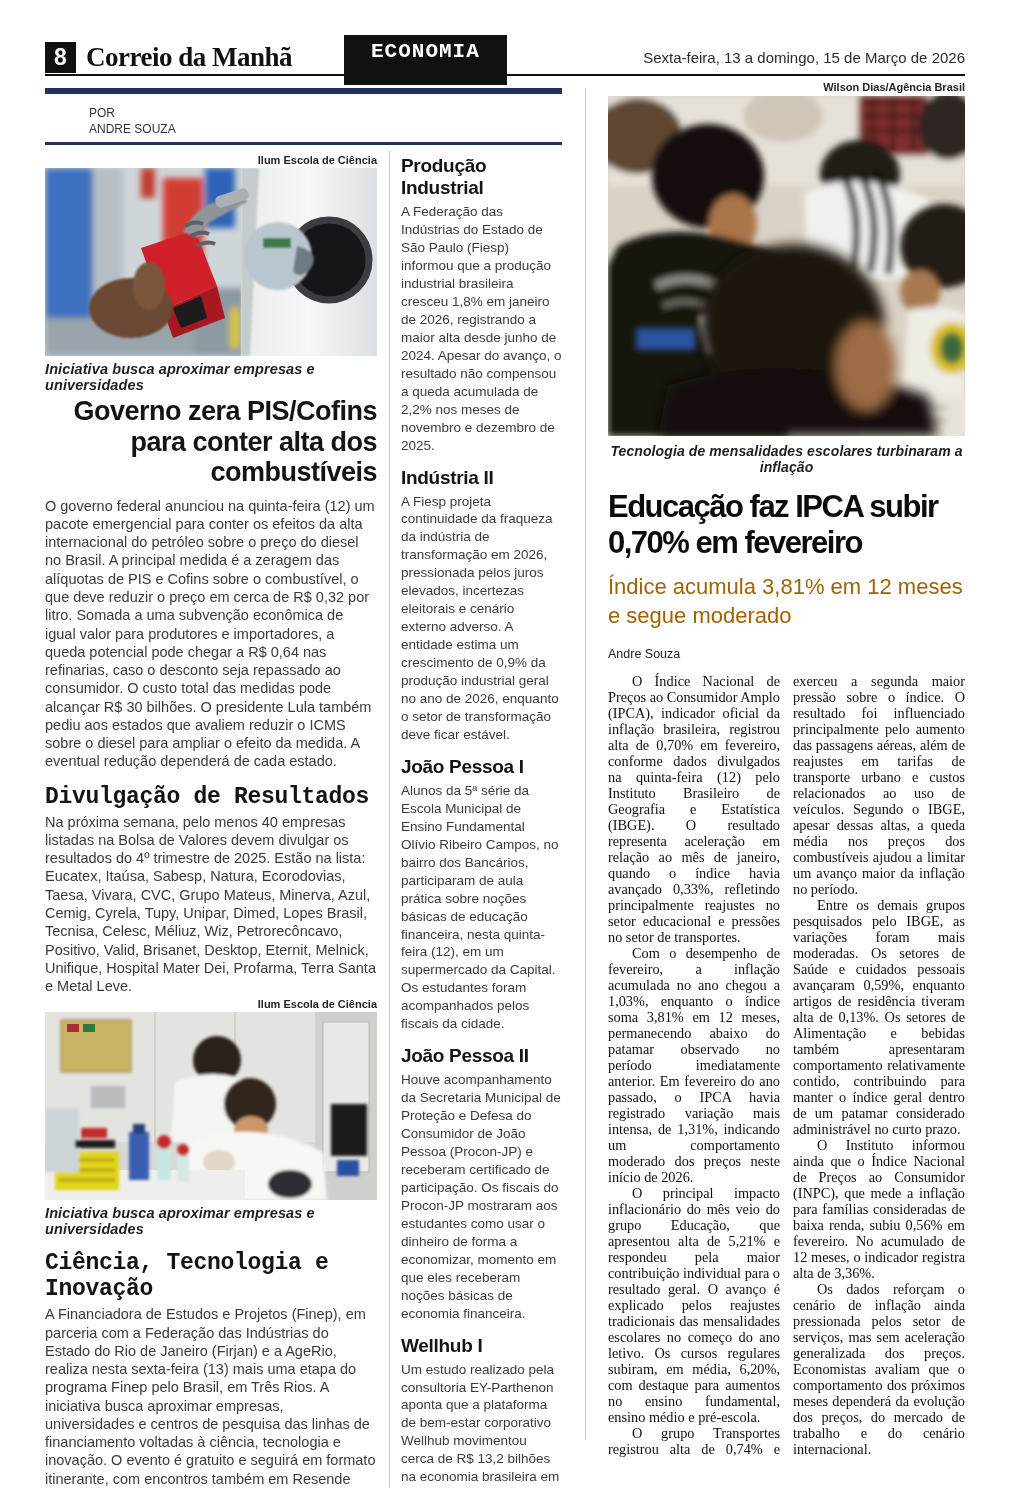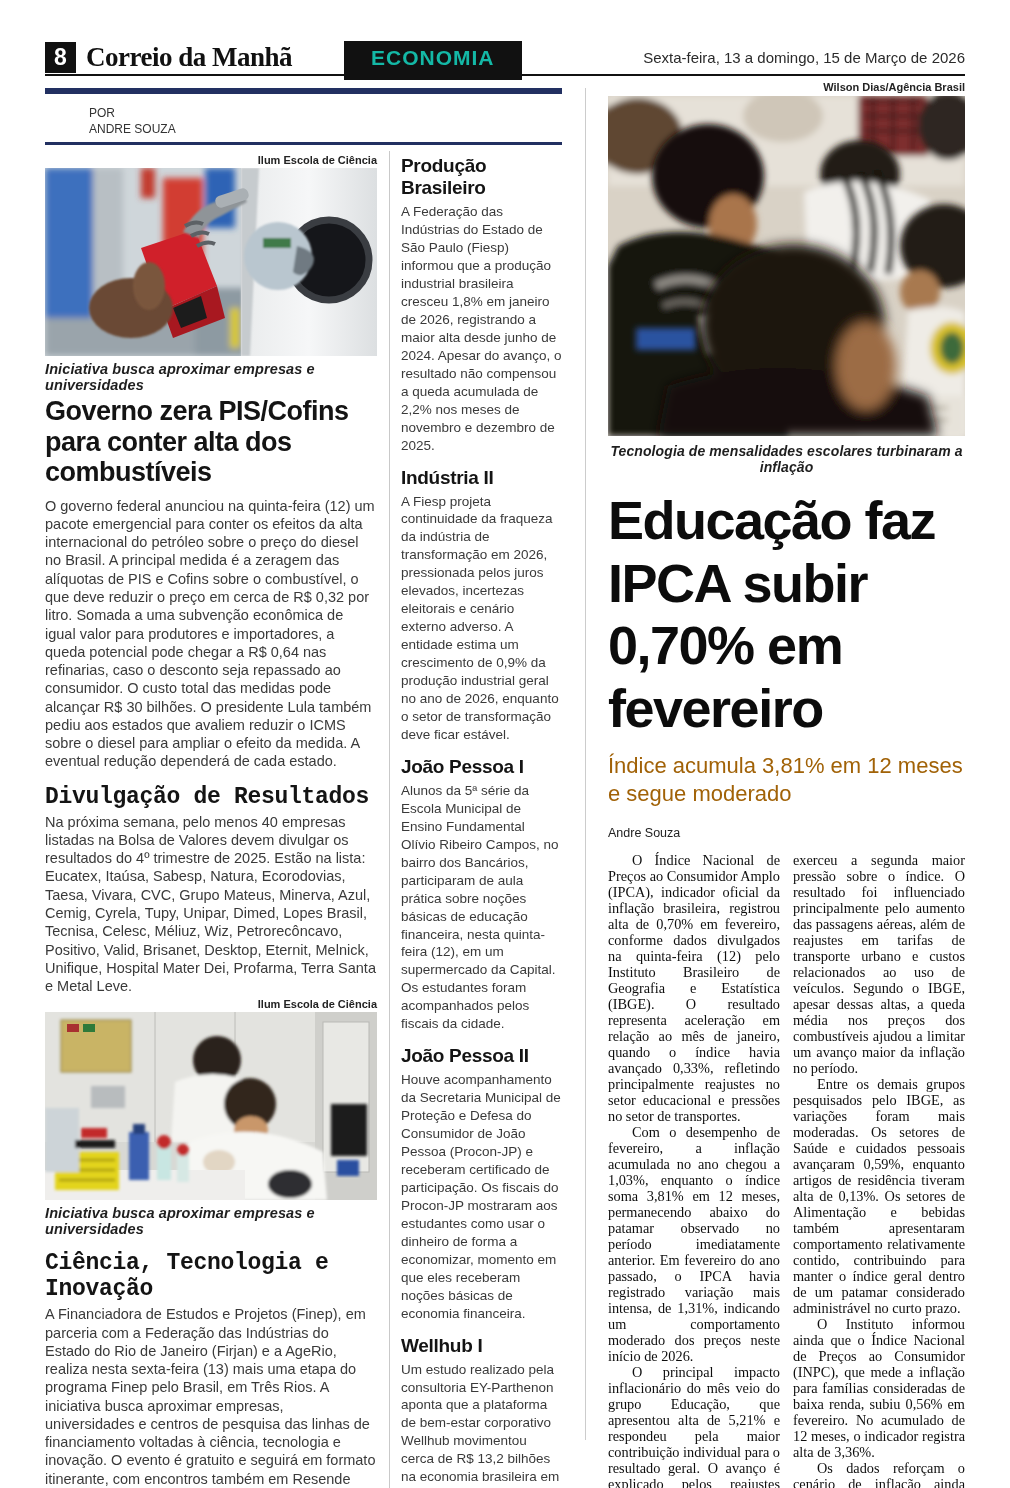--- a/index.html
+++ b/index.html
@@ -16,23 +16,23 @@
   }
   .pagenum {
     background:#111; color:#fff; width:31px; height:31px; display:flex;
     align-items:center; justify-content:center; font-size:23px; font-weight:bold;
   }
   .brand {
     font-family:"Liberation Serif","DejaVu Serif",serif; font-weight:bold;
     font-size:27px; letter-spacing:-0.5px; margin-left:10px; white-space:nowrap;
   }
   .section-box {
-    background:#111; color:#14b8a6; font-weight:bold; font-size:21px;
-    letter-spacing:1px; padding:5px 27px 10px; margin-left:52px;
-    position:relative; top:3px;
+    background:#111; color:#ffffff; font-weight:bold; font-size:21px;
+    letter-spacing:1px; padding:5px 27px 22px; margin-left:52px;
+    position:relative; top:3px;font-family:Liberation Mono, monospace;
   }
   .edition-date { margin-left:auto; font-size:15px; color:#2b2b2b; }
 
   
   .roundup { position:absolute; left:45px; top:88px; width:517px; }
   .roundup-topbar { height:6px; background:#223061; }
   .roundup-head {
     display:flex; align-items:flex-start; padding:7px 2px 5px;
     border-bottom:3px solid #223061;
   }
@@ -44,41 +44,41 @@
   .col-b { flex:1; margin-left:12px; border-left:1px solid #c9c9c9; padding-left:11px; }
 
   .credit { font-size:11px; font-weight:bold; color:#232323; text-align:right; margin:3px 0 2px; }
   .photo { display:block; width:100%; }
   .caption {
     font-style:italic; font-weight:bold; font-size:14.5px; color:#1f1f1f;
     margin:5px 0 3px; letter-spacing:0.1px;
   }
   .lead-head {
     font-size:27px; line-height:1.13; font-weight:bold; letter-spacing:-0.5px;
-    color:#141414; margin:0 0 9px;
+    color:#141414; margin:0 0 9px;text-align:right;
   }
   .body-sans { font-size:14.5px; line-height:1.26; color:#3a3a3a; text-align:left; }
   .sec-head { font-size:23px; font-weight:bold; color:#141414; margin:13px 0 3px; letter-spacing:-0.3px;font-family:Liberation Mono, monospace; }
 
   .brief { margin-bottom:12px; }
   .brief-title { font-size:19px; font-weight:bold; color:#141414; margin:4px 0 4px; letter-spacing:-0.3px; }
   .brief-body { font-size:13.5px; line-height:1.33; color:#3a3a3a; }
 
   
   .vrule { position:absolute; left:585px; top:88px; height:1352px; width:1px; background:#cccccc; }
 
   
   .article { position:absolute; left:608px; top:78px; width:357px; }
   .article .credit { margin-bottom:3px; }
   .article-caption {
     font-style:italic; font-weight:bold; font-size:14px; color:#1f1f1f;
     text-align:center; margin-top:7px; letter-spacing:0.1px;
   }
   .headline {
-    font-size:54px; line-height:1.16; font-weight:bold; letter-spacing:-1.5px;
+    font-size:31px; line-height:1.16; font-weight:bold; letter-spacing:-1.5px;
     color:#0c0c0c; margin-top:14px;
   }
   .subhead { font-size:22px; line-height:1.3; color:#a16207; margin-top:12px; font-weight:normal; }
   .art-byline { font-size:12.5px; color:#222; margin-top:17px; }
   .art-body {
     margin-top:12px; column-count:2; column-gap:13px;
     font-family:"Liberation Serif","DejaVu Serif",serif;
     font-size:14.3px; line-height:1.12; text-align:justify; color:#0e0e0e;
     hyphens:auto;
   }
@@ -212,21 +212,21 @@
 
         <div class="caption">Iniciativa busca aproximar empresas e universidades</div>
 
         <h3 class="sec-head">Ciência, Tecnologia e Inovação</h3>
         <p class="body-sans">A Financiadora de Estudos e Projetos (Finep), em parceria com a Federação das Indústrias do Estado do Rio de Janeiro (Firjan) e a AgeRio, realiza nesta sexta-feira (13) mais uma etapa do programa Finep pelo Brasil, em Três Rios. A iniciativa busca aproximar empresas, universidades e centros de pesquisa das linhas de financiamento voltadas à ciência, tecnologia e inovação. O evento é gratuito e seguirá em formato itinerante, com encontros também em Resende (dia 25) e Nova Friburgo (dia 26). As inscrições podem ser feitas no site da Firjan.</p>
 
       </div>
 
       <div class="col-b">
         <div class="brief">
-          <h4 class="brief-title">Produção Brasileiro</h4>
+          <h4 class="brief-title">Produção Industrial</h4>
           <p class="brief-body">A Federação das Indústrias do Estado de São Paulo (Fiesp) informou que a produção industrial brasileira cresceu 1,8% em janeiro de 2026, registrando a maior alta desde junho de 2024. Apesar do avanço, o resultado não compensou a queda acumulada de 2,2% nos meses de novembro e dezembro de 2025.</p>
         </div>
         <div class="brief">
           <h4 class="brief-title">Indústria II</h4>
           <p class="brief-body">A Fiesp projeta continuidade da fraqueza da indústria de transformação em 2026, pressionada pelos juros elevados, incertezas eleitorais e cenário externo adverso. A entidade estima um crescimento de 0,9% da produção industrial geral no ano de 2026, enquanto o setor de transformação deve ficar estável.</p>
         </div>
         <div class="brief">
           <h4 class="brief-title">João Pessoa I</h4>
           <p class="brief-body">Alunos da 5ª série da Escola Municipal de Ensino Fundamental Olívio Ribeiro Campos, no bairro dos Bancários, participaram de aula prática sobre noções básicas de educação financeira, nesta quinta-feira (12), em um supermercado da Capital. Os estudantes foram acompanhados pelos fiscais da cidade.</p>
         </div>

